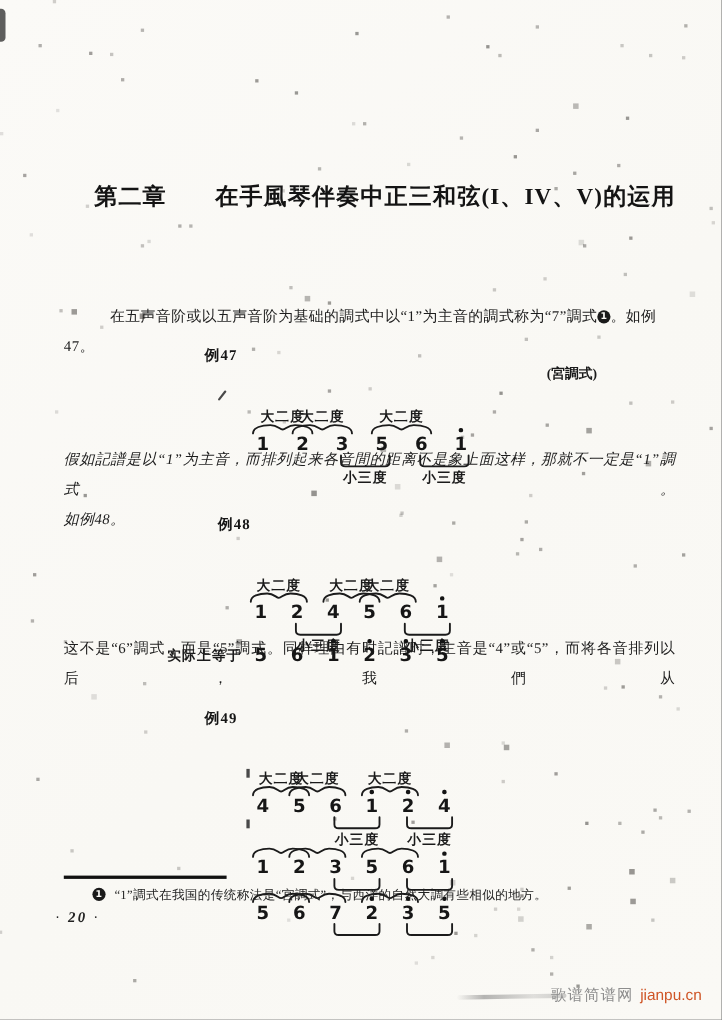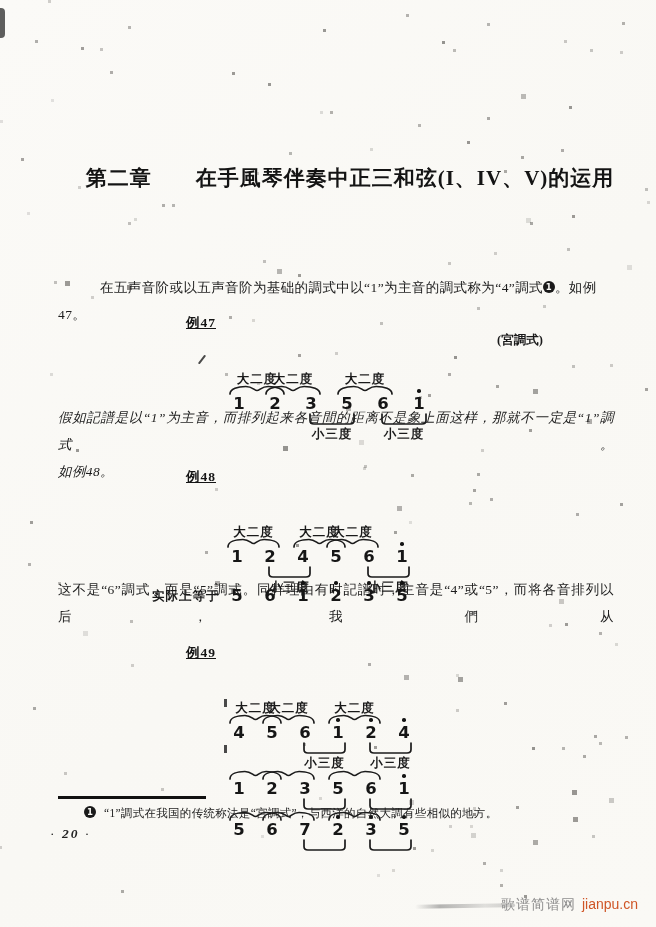--- a/index.html
+++ b/index.html
@@ -33,21 +33,21 @@
   .p3{top:576px;}
   .fnmark,.fnmark2{
     display:inline-block;width:12px;height:12px;border-radius:50%;
     background:#1a1a1a;color:#fbfaf7;font-size:8.5px;line-height:12px;
     text-align:center;vertical-align:2px;font-family:"DejaVu Sans",sans-serif;
     font-weight:700;text-indent:0;
   }
   .example{position:absolute;}
   .ex-label{
     position:absolute;font-size:13.5px;font-weight:700;letter-spacing:1px;
-    font-family:"Liberation Serif","DejaVu Serif",serif;color:#151515;white-space:nowrap;text-decoration:underline;
+    font-family:"Liberation Serif","DejaVu Serif",serif;color:#151515;white-space:nowrap;
   }
   .ex-note{
     position:absolute;font-size:12.5px;font-weight:700;white-space:nowrap;color:#1a1a1a;
   }
   .dia{position:absolute;margin-top:44px;}
   .tone{
     position:absolute;width:22px;height:20px;text-align:center;
     font-family:"DejaVu Sans","Liberation Sans",sans-serif;
     font-size:16.5px;font-weight:700;color:#161616;line-height:20px;
   }
@@ -94,21 +94,21 @@
 <body>
 
 <div class="page">
 
   <div class="speckles" id="speckles" style="box-shadow: rgba(45, 42, 38, 0.2) 0px 847px 0px 1px, rgba(45, 42, 38, 0.41) 474px 490px 0px 1px, rgba(45, 42, 38, 0.36) 491px 499px 0px 1px, rgba(45, 42, 38, 0.39) 531px 223px 0px 1px, rgba(45, 42, 38, 0.3) 454px 50px 0px 1px, rgba(45, 42, 38, 0.31) 600px 743px 0px 1px, rgba(45, 42, 38, 0.34) 600px 633px 0px 1px, rgba(45, 42, 38, 0.25) 593px 836px 0px 1px, rgba(45, 42, 38, 0.23) 544px 306px 0px 1px, rgba(45, 42, 38, 0.33) 279px 271px 0px 2px, rgba(45, 42, 38, 0.22) 474px 808px 0px 1px, rgba(45, 42, 38, 0.19) 364px 468px 0px 1px, rgba(45, 42, 38, 0.25) 591px 50px 0px 1px, rgba(45, 42, 38, 0.18) 432px 850px 0px 1px, rgba(45, 42, 38, 0.28) 264px 261px 0px 1px, rgba(45, 42, 38, 0.21) 216px 489px 0px 1px, rgba(45, 42, 38, 0.36) 589px 421px 0px 2px, rgba(45, 42, 38, 0.38) 412px 475px 0px 1px, rgba(45, 42, 38, 0.22) 611px 365px 0px 1px, rgba(45, 42, 38, 0.27) 381px 323px 0px 1px, rgba(45, 42, 38, 0.43) 517px 807px 0px 1px, rgba(45, 42, 38, 0.15) 51px 374px 0px 1px, rgba(45, 42, 38, 0.17) 648px 202px 0px 1px, rgba(45, 42, 38, 0.47) 297px 545px 0px 1px, rgba(45, 42, 38, 0.46) 575px 819px 0px 2px, rgba(45, 42, 38, 0.21) 495px 253px 0px 1px, rgba(45, 42, 38, 0.21) 49px 1px 0px 1px, rgba(45, 42, 38, 0.21) 482px 450px 0px 1px, rgba(45, 42, 38, 0.46) 573px 216px 0px 1px, rgba(45, 42, 38, 0.47) 77px 450px 0px 1px, rgba(45, 42, 38, 0.46) 414px 848px 0px 1px, rgba(45, 42, 38, 0.38) 122px 891px 0px 1px, rgba(45, 42, 38, 0.33) 173px 205px 0px 1px, rgba(45, 42, 38, 0.39) 34px 708px 0px 1px, rgba(45, 42, 38, 0.47) 324px 30px 0px 1px, rgba(45, 42, 38, 0.13) 85px 633px 0px 2px, rgba(45, 42, 38, 0.48) 574px 792px 0px 2px, rgba(45, 42, 38, 0.4) 497px 386px 0px 1px, rgba(45, 42, 38, 0.27) 573px 366px 0px 1px, rgba(45, 42, 38, 0.36) 577px 514px 0px 1px, rgba(45, 42, 38, 0.28) 478px 308px 0px 1px, rgba(45, 42, 38, 0.5) 129px 287px 0px 2px, rgba(45, 42, 38, 0.2) 411px 802px 0px 2px, rgba(45, 42, 38, 0.33) 419px 125px 0px 1px, rgba(45, 42, 38, 0.19) 501px 870px 0px 1px, rgba(45, 42, 38, 0.32) 290px 153px 0px 1px, rgba(45, 42, 38, 0.26) 365px 466px 0px 1px, rgba(45, 42, 38, 0.33) 488px 24px 0px 1px, rgba(45, 42, 38, 0.21) 132px 665px 0px 1px, rgba(45, 42, 38, 0.41) 429px 395px 0px 1px, rgba(45, 42, 38, 0.38) 535px 842px 0px 2px, rgba(45, 42, 38, 0.35) 623px 23px 0px 1px, rgba(45, 42, 38, 0.17) 471px 826px 0px 1px, rgba(45, 42, 38, 0.12) 52px 100px 0px 1px, rgba(45, 42, 38, 0.17) 393px 870px 0px 1px, rgba(45, 42, 38, 0.29) 131px 621px 0px 1px, rgba(45, 42, 38, 0.41) 646px 389px 0px 1px, rgba(45, 42, 38, 0.21) 258px 383px 0px 1px, rgba(45, 42, 38, 0.47) 525px 896px 0px 1px, rgba(45, 42, 38, 0.35) 331px 112px 0px 1px, rgba(45, 42, 38, 0.37) 111px 72px 0px 1px, rgba(45, 42, 38, 0.15) 361px 442px 0px 2px, rgba(45, 42, 38, 0.12) 269px 289px 0px 1px, rgba(45, 42, 38, 0.47) 269px 84px 0px 1px, rgba(45, 42, 38, 0.44) 505px 703px 0px 1px, rgba(45, 42, 38, 0.34) 626px 737px 0px 1px, rgba(45, 42, 38, 0.31) 226px 374px 0px 1px, rgba(45, 42, 38, 0.36) 369px 664px 0px 1px, rgba(45, 42, 38, 0.5) 474px 814px 0px 1px, rgba(45, 42, 38, 0.49) 285px 448px 0px 2px, rgba(45, 42, 38, 0.46) 233px 73px 0px 1px, rgba(45, 42, 38, 0.42) 460px 679px 0px 2px, rgba(45, 42, 38, 0.16) 135px 219px 0px 1px, rgba(45, 42, 38, 0.39) 595px 736px 0px 1px, rgba(45, 42, 38, 0.33) 348px 408px 0px 2px, rgba(45, 42, 38, 0.28) 568px 249px 0px 1px, rgba(45, 42, 38, 0.21) 257px 173px 0px 1px, rgba(45, 42, 38, 0.38) 584px 756px 0px 1px, rgba(45, 42, 38, 0.47) 570px 107px 0px 1px, rgba(45, 42, 38, 0.13) 1px 121px 0px 1px, rgba(45, 42, 38, 0.2) 450px 826px 0px 1px, rgba(45, 42, 38, 0.16) 616px 644px 0px 1px, rgba(45, 42, 38, 0.34) 407px 15px 0px 1px, rgba(45, 42, 38, 0.39) 488px 118px 0px 1px, rgba(45, 42, 38, 0.42) 621px 504px 0px 1px, rgba(45, 42, 38, 0.16) 457px 675px 0px 1px, rgba(45, 42, 38, 0.34) 29px 564px 0px 1px, rgba(45, 42, 38, 0.36) 163px 205px 0px 1px, rgba(45, 42, 38, 0.14) 528px 220px 0px 2px, rgba(45, 42, 38, 0.37) 449px 374px 0px 1px, rgba(45, 42, 38, 0.31) 523px 96px 0px 2px, rgba(45, 42, 38, 0.42) 535px 391px 0px 2px, rgba(45, 42, 38, 0.19) 473px 835px 0px 2px, rgba(45, 42, 38, 0.48) 468px 142px 0px 1px, rgba(45, 42, 38, 0.22) 621px 52px 0px 1px, rgba(45, 42, 38, 0.23) 611px 800px 0px 2px, rgba(45, 42, 38, 0.33) 129px 27px 0px 1px, rgba(45, 42, 38, 0.21) 92px 297px 0px 1px, rgba(45, 42, 38, 0.36) 36px 41px 0px 1px, rgba(45, 42, 38, 0.31) 304px 744px 0px 1px, rgba(45, 42, 38, 0.49) 455px 357px 0px 1px, rgba(45, 42, 38, 0.35) 501px 885px 0px 1px, rgba(45, 42, 38, 0.4) 522px 157px 0px 1px, rgba(45, 42, 38, 0.27) 420px 397px 0px 1px, rgba(45, 42, 38, 0.15) 321px 112px 0px 1px, rgba(45, 42, 38, 0.36) 230px 317px 0px 1px, rgba(45, 42, 38, 0.44) 82px 48px 0px 1px, rgba(45, 42, 38, 0.24) 565px 41px 0px 1px, rgba(45, 42, 38, 0.12) 262px 836px 0px 1px, rgba(45, 42, 38, 0.28) 646px 189px 0px 1px, rgba(45, 42, 38, 0.41) 22px 159px 0px 1px, rgba(45, 42, 38, 0.24) 162px 789px 0px 1px, rgba(45, 42, 38, 0.45) 299px 275px 0px 1px, rgba(45, 42, 38, 0.45) 566px 624px 0px 1px, rgba(45, 42, 38, 0.49) 533px 748px 0px 1px, rgba(45, 42, 38, 0.24) 449px 263px 0px 1px, rgba(45, 42, 38, 0.37) 562px 150px 0px 1px, rgba(45, 42, 38, 0.43) 530px 430px 0px 1px, rgba(45, 42, 38, 0.13) 28px 213px 0px 1px, rgba(45, 42, 38, 0.44) 375px 747px 0px 1px, rgba(45, 42, 38, 0.33) 563px 748px 0px 1px, rgba(45, 42, 38, 0.41) 299px 355px 0px 1px, rgba(45, 42, 38, 0.21) 336px 353px 0px 1px, rgba(45, 42, 38, 0.22) 457px 710px 0px 1px, rgba(45, 42, 38, 0.34) 399px 508px 0px 2px, rgba(45, 42, 38, 0.36) 206px 552px 0px 1px, rgba(45, 42, 38, 0.16) 371px 149px 0px 1px, rgba(45, 42, 38, 0.36) 217px 583px 0px 2px, rgba(45, 42, 38, 0.17) 253px 320px 0px 1px, rgba(45, 42, 38, 0.26) 101px 49px 0px 1px, rgba(45, 42, 38, 0.29) 59px 583px 0px 1px, rgba(45, 42, 38, 0.24) 65px 773px 0px 1px, rgba(45, 42, 38, 0.2) 79px 187px 0px 1px, rgba(45, 42, 38, 0.42) 395px 532px 0px 1px, rgba(45, 42, 38, 0.17) 320px 798px 0px 1px, rgba(45, 42, 38, 0.34) 406px 677px 0px 2px, rgba(45, 42, 38, 0.13) 629px 267px 0px 2px, rgba(45, 42, 38, 0.46) 67px 283px 0px 2px, rgba(45, 42, 38, 0.32) 470px 503px 0px 1px, rgba(45, 42, 38, 0.38) 505px 171px 0px 1px, rgba(45, 42, 38, 0.13) 378px 875px 0px 1px, rgba(45, 42, 38, 0.38) 478px 474px 0px 1px, rgba(45, 42, 38, 0.49) 443px 42px 0px 1px, rgba(45, 42, 38, 0.2) 550px 625px 0px 1px, rgba(45, 42, 38, 0.13) 410px 522px 0px 1px, rgba(45, 42, 38, 0.24) 561px 601px 0px 2px, rgba(45, 42, 38, 0.36) 484px 863px 0px 1px, rgba(45, 42, 38, 0.28) 129px 223px 0px 1px, rgba(45, 42, 38, 0.44) 31px 522px 0px 1px, rgba(45, 42, 38, 0.28) 55px 282px 0px 1px;"></div>
   <div class="artifact art-edge"></div>
 
   <h1 class="title">第二章　　在手風琴伴奏中正三和弦(I、IV、V)的运用</h1>
 
 
-  <p class="para p1"><span>在五声音阶或以五声音阶为基础的調式中以“1”为主音的調式称为“4”調式</span><span class="fnmark">1</span><span>。如例47。</span></p>
+  <p class="para p1"><span>在五声音阶或以五声音阶为基础的調式中以“1”为主音的調式称为“7”調式</span><span class="fnmark">1</span><span>。如例47。</span></p>
 
   <div class="para p2">
     <div class="fill">假如記譜是以“1”为主音，而排列起来各音間的距离不是象上面这样，那就不一定是“1”調式。</div>
     <div>如例48。</div>
   </div>
 
   <div class="para p3">
     <div class="fill">这不是“6”調式，而是“5”調式。同样理由有时記譜时，主音是“4”或“5”，而将各音排列以后，我們从</div>
   </div>
 
@@ -138,21 +138,21 @@
           <path d="M1 0 L1 6.5 Q1 10 5 10 L41.0 10 Q45.0 10 45.0 6.5 L45.0 0" fill="none" stroke="#1b1b1b" stroke-width="1.7" stroke-linecap="round"></path>
         </svg>
         <div class="ivl-label" style="left: 104px; top: 55px;">小三度</div>
         <svg class="bracket" width="46" height="11" style="left: 153px; top: 43px;">
           <path d="M1 0 L1 6.5 Q1 10 5 10 L41.0 10 Q45.0 10 45.0 6.5 L45.0 0" fill="none" stroke="#1b1b1b" stroke-width="1.7" stroke-linecap="round"></path>
         </svg>
         <div class="ivl-label" style="left: 176px; top: 55px;">小三度</div>
       </div>
     </div>
   <div class="example" id="ex1" style="left: 186px; top: 466px; width: 470px;">
-      <div class="ex-label" style="left: 0px; top: 2px;">例48</div>
+      <div class="ex-label" style="left: 12px; top: 2px;">例48</div>
       <div class="dia" style="left: 40px; top: 14px; width: 420px; height: 180px;">
         <div class="ivl-label" style="left: 27.5px; top: 0px;">大二度</div>
         <svg class="bracket" width="53" height="10" style="left: 1px; top: 14px;">
           <path d="M1 9 C1 3.5 8.5 1.5 15.9 1.5 C22.3 1.5 23.9 5.5 26.5 5.5 C29.2 5.5 30.7 1.5 37.1 1.5 C44.5 1.5 52.0 3.5 52.0 9" fill="none" stroke="#1b1b1b" stroke-width="1.7" stroke-linecap="round"></path>
         </svg>
         <div class="ivl-label" style="left: 93.5px; top: 0px;">大二度</div>
         <svg class="bracket" width="53" height="10" style="left: 67px; top: 14px;">
           <path d="M1 9 C1 3.5 8.5 1.5 15.9 1.5 C22.3 1.5 23.9 5.5 26.5 5.5 C29.2 5.5 30.7 1.5 37.1 1.5 C44.5 1.5 52.0 3.5 52.0 9" fill="none" stroke="#1b1b1b" stroke-width="1.7" stroke-linecap="round"></path>
         </svg>
         <div class="ivl-label" style="left: 126.5px; top: 0px;">大二度</div>

